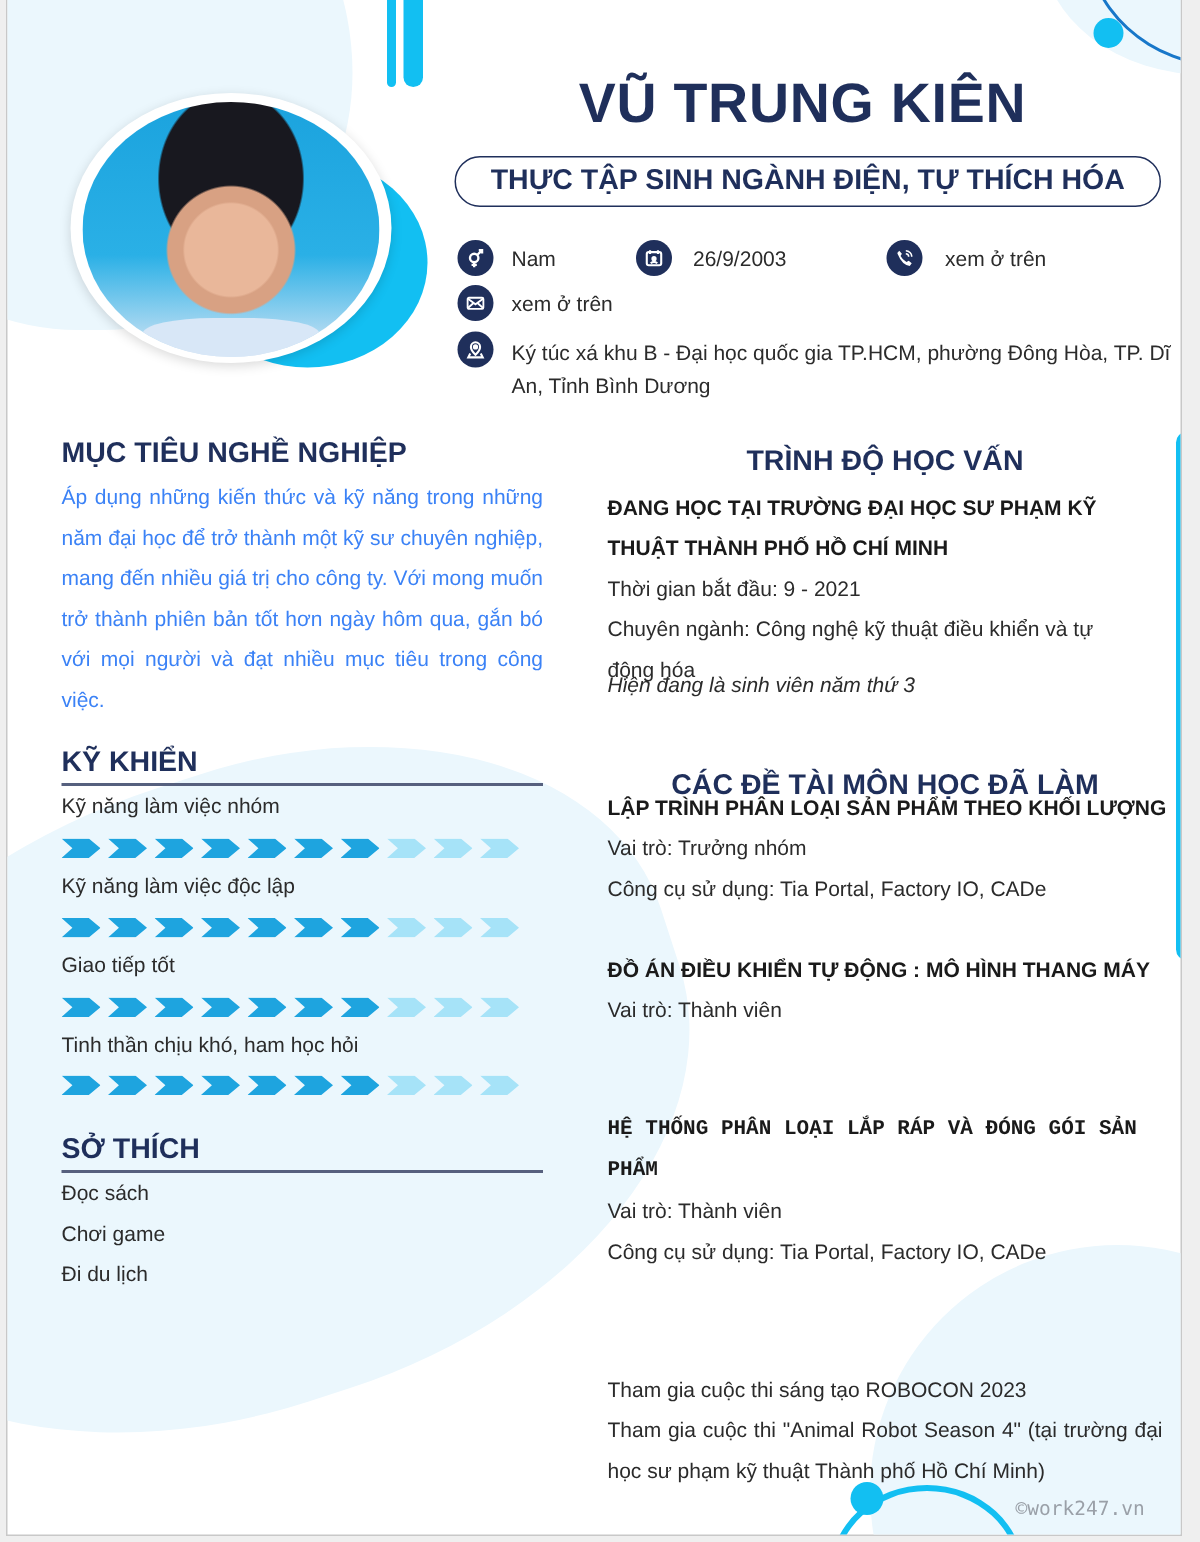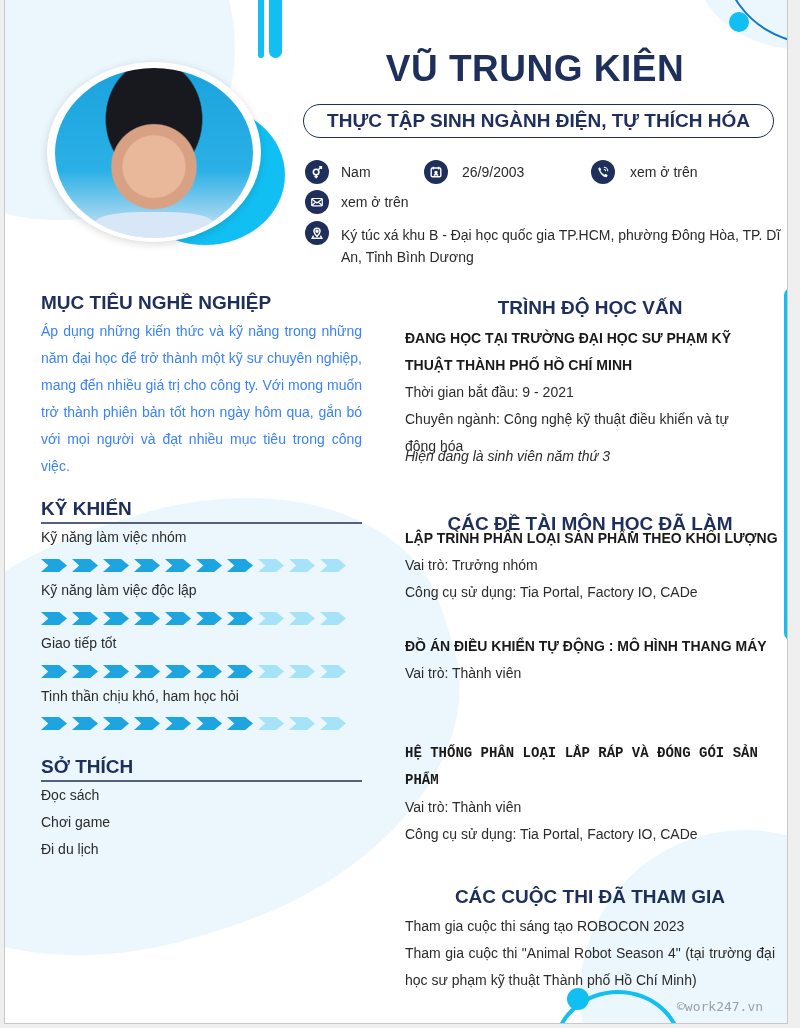--- a/index.html
+++ b/index.html
@@ -243,18 +243,17 @@
   <div class="r-text" style="top:552px;">Vai trò: Trưởng nhóm</div>
   <div class="r-text" style="top:579px;">Công cụ sử dụng: Tia Portal, Factory IO, CADe</div>
 
   <div class="r-text r-bold" style="top:633px;">ĐỒ ÁN ĐIỀU KHIỂN TỰ ĐỘNG : MÔ HÌNH THANG MÁY</div>
   <div class="r-text" style="top:660px;">Vai trò: Thành viên</div>
 
   <div class="r-text r-bold" style="top:740px; width:360px;font-family:Liberation Mono, monospace;">HỆ THỐNG PHÂN LOẠI LẮP RÁP VÀ ĐÓNG GÓI SẢN PHẨM</div>
   <div class="r-text" style="top:794px;">Vai trò: Thành viên</div>
   <div class="r-text" style="top:821px;">Công cụ sử dụng: Tia Portal, Factory IO, CADe</div>
 
-  <div class="section-title-right" style="top:886px;">CÁC CUỘC THI ĐÃ THAM GIA</div>
   <div class="r-text" style="top:913px;">Tham gia cuộc thi sáng tạo ROBOCON 2023</div>
   <div class="r-text justify" style="top:940px; width:370px;">Tham gia cuộc thi "Animal Robot Season 4" (tại trường đại học sư phạm kỹ thuật Thành phố Hồ Chí Minh)</div>
 
   <div class="watermark">©work247.vn</div>
 </div>
 
 </body></html>

